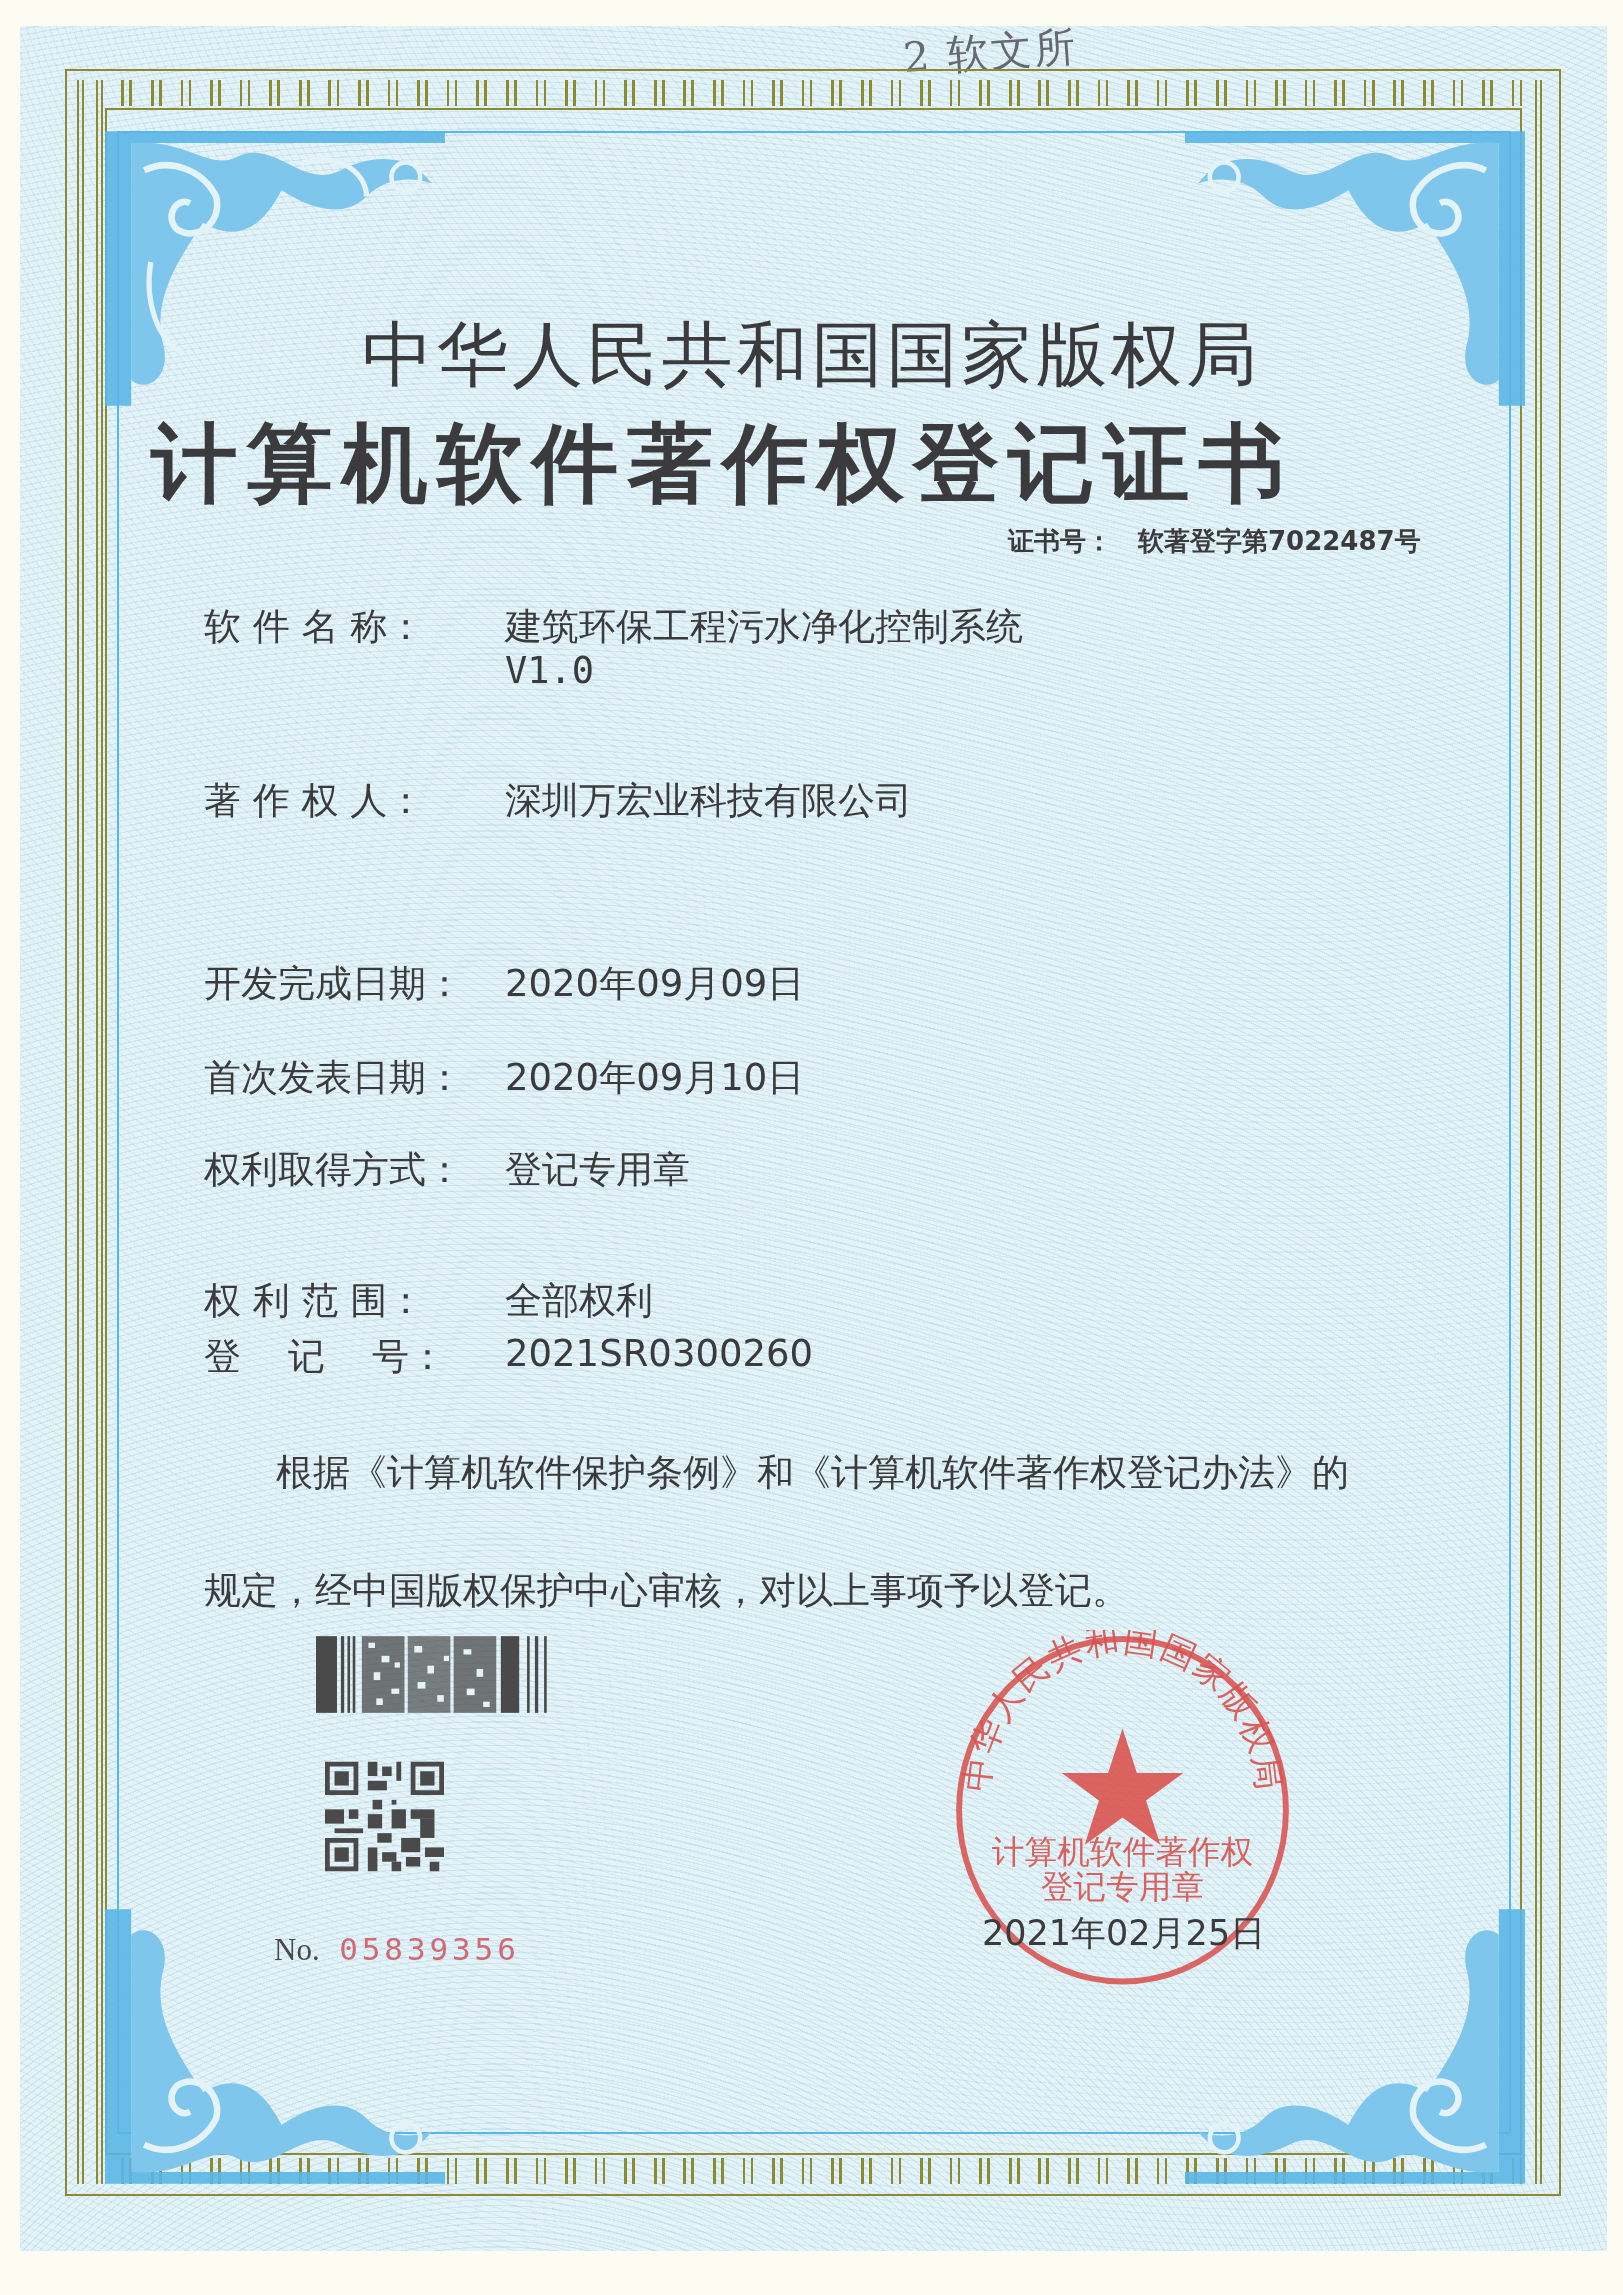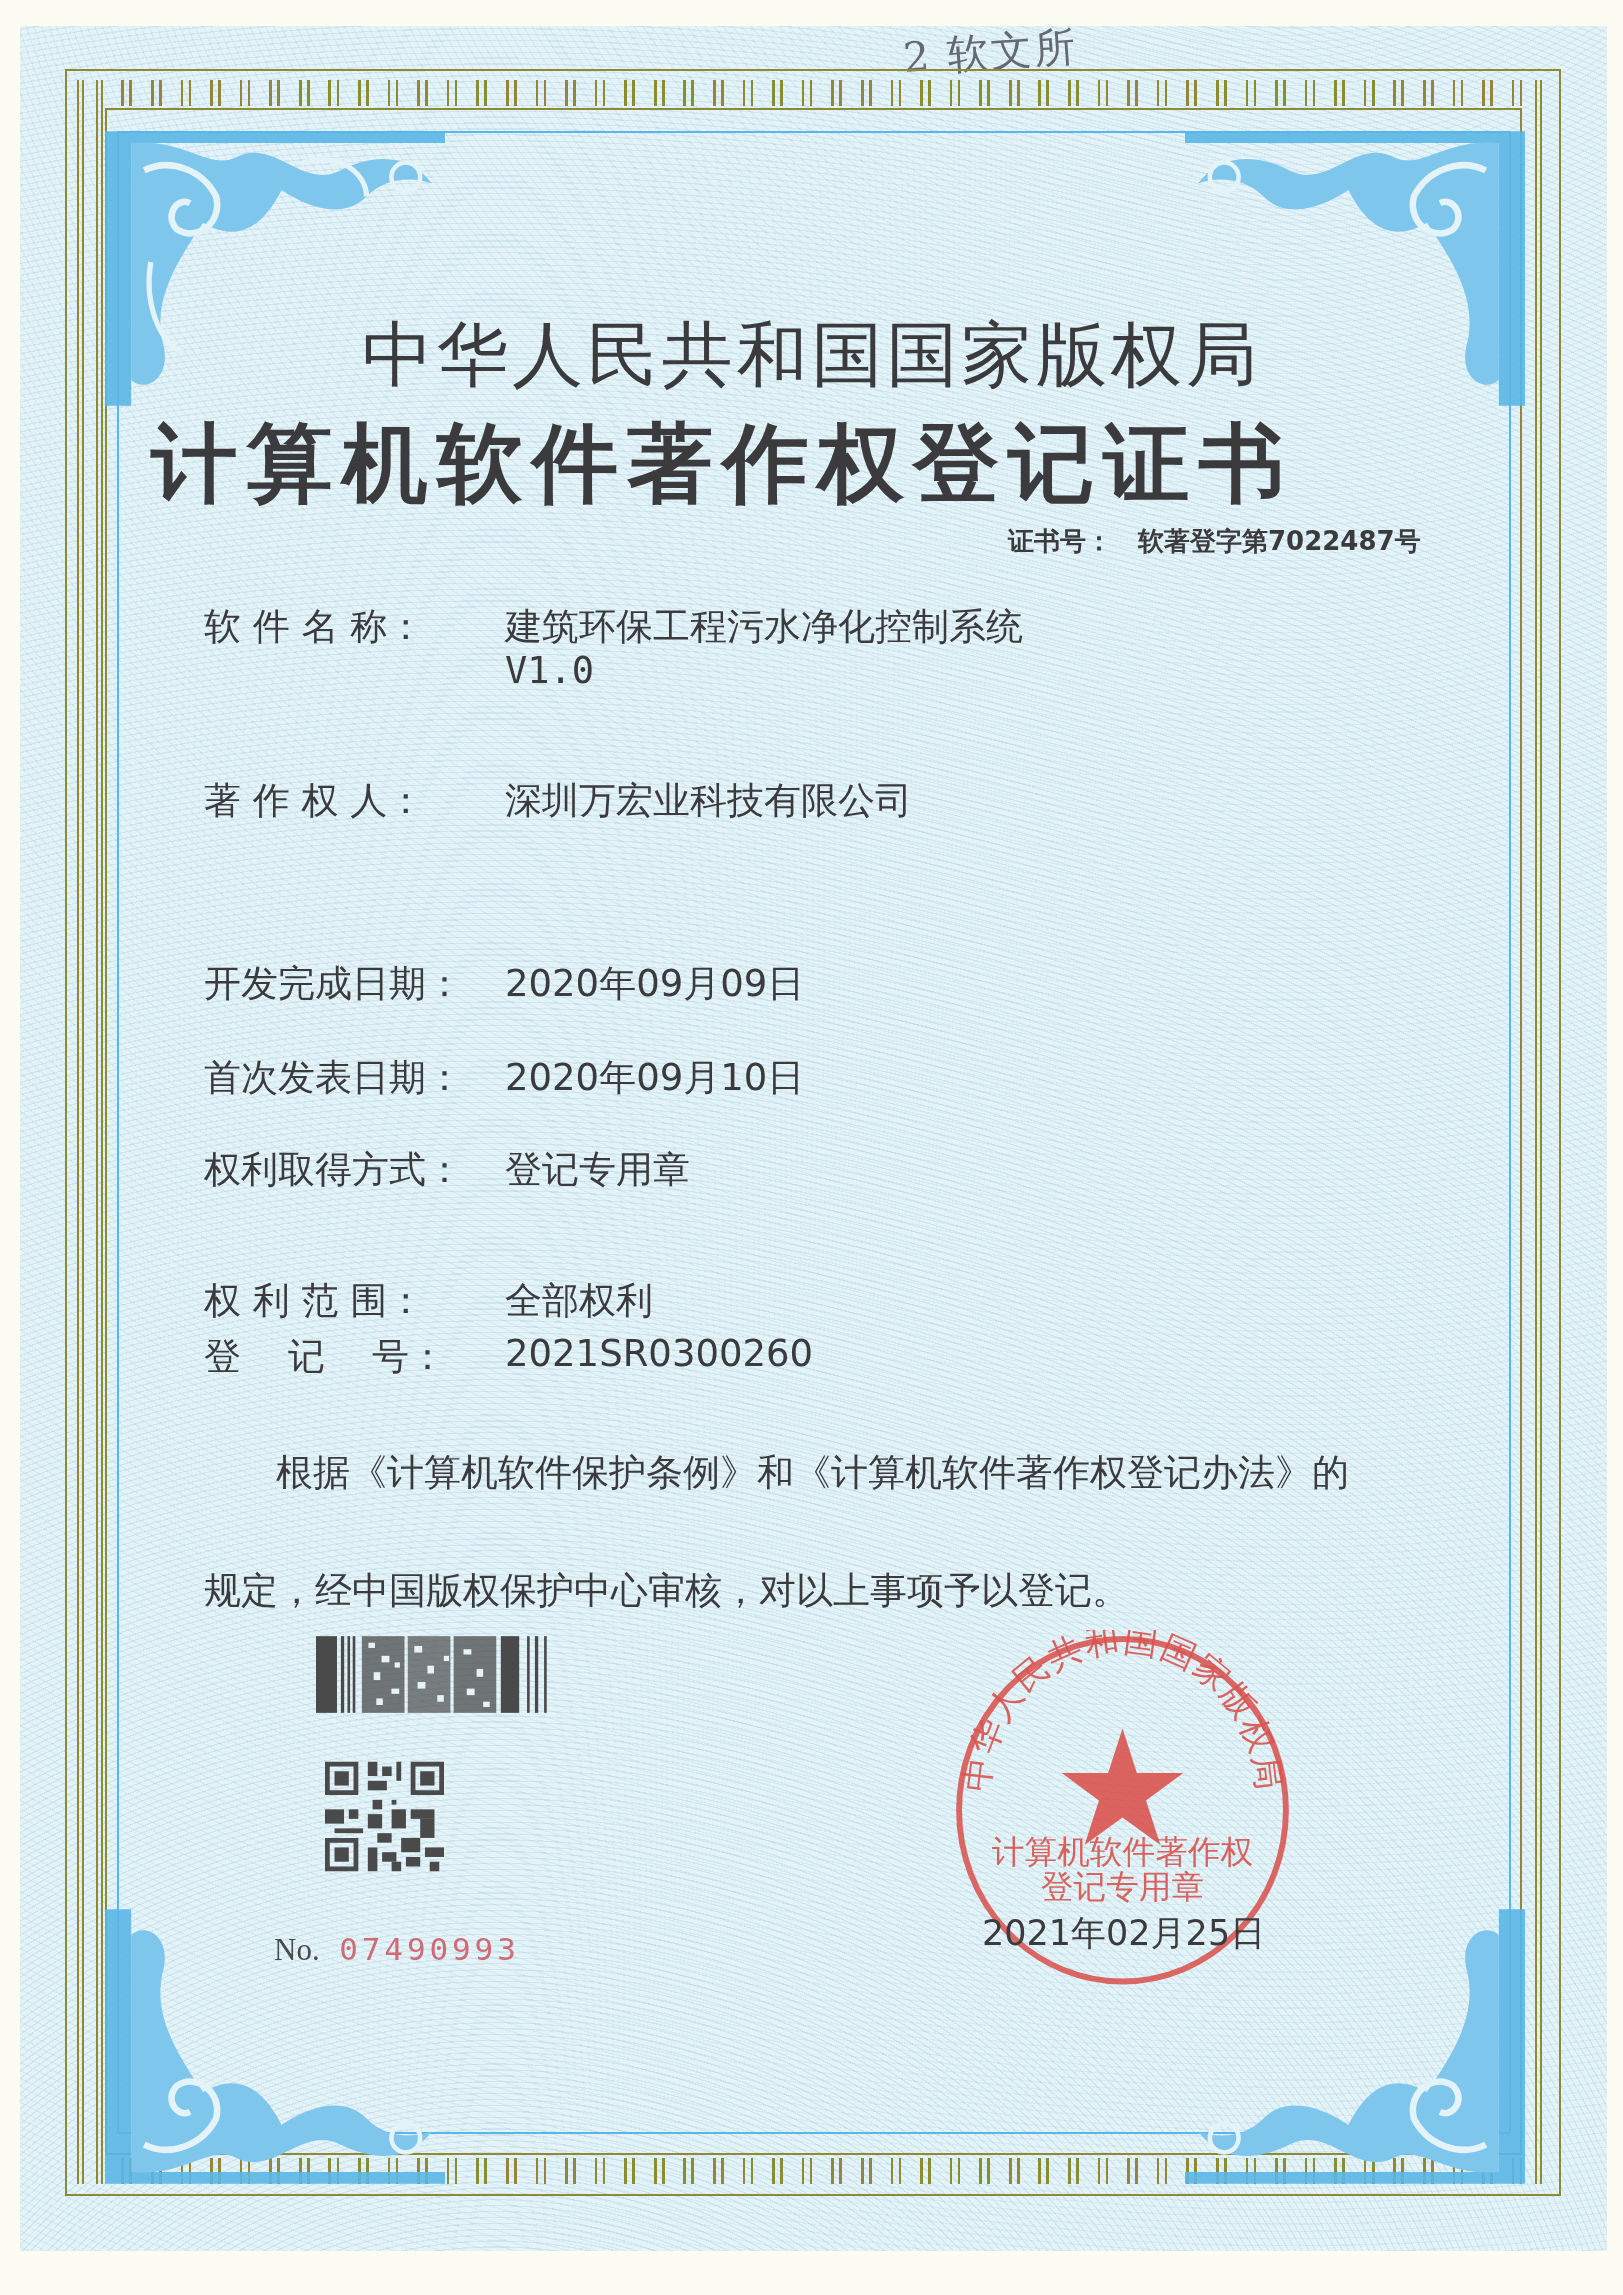--- a/index.html
+++ b/index.html
@@ -235,21 +235,21 @@
         <rect x="12" y="19" width="3" height="2"></rect>
         <rect x="17" y="20" width="3" height="2"></rect>
       <rect x="21" y="18" width="4" height="2"></rect>
         <rect x="22" y="21" width="2" height="2"></rect>
         <rect x="14" y="21" width="2" height="2"></rect>
     </g>
   </svg>
 </div>
 
 <div class="serial">
-  <span>No.</span><span class="num">07490993</span>
+  <span>No.</span><span class="num">05839356</span>
 </div>
 
 <div class="seal">
   <svg width="353" height="367" viewBox="0 0 540 560">
     <defs>
       <path id="arcPath" d="M95 360 A205 215 0 1 1 445 360"></path>
     </defs>
     <ellipse cx="270" cy="275" rx="250" ry="262" fill="none" stroke="#d9534f" stroke-width="9" opacity="0.88"></ellipse>
     <text font-family="DejaVu Sans, sans-serif" font-size="52" fill="#d9534f" opacity="0.9" letter-spacing="3">
       <textPath href="#arcPath" startOffset="50%" text-anchor="middle">中华人民共和国国家版权局</textPath>

